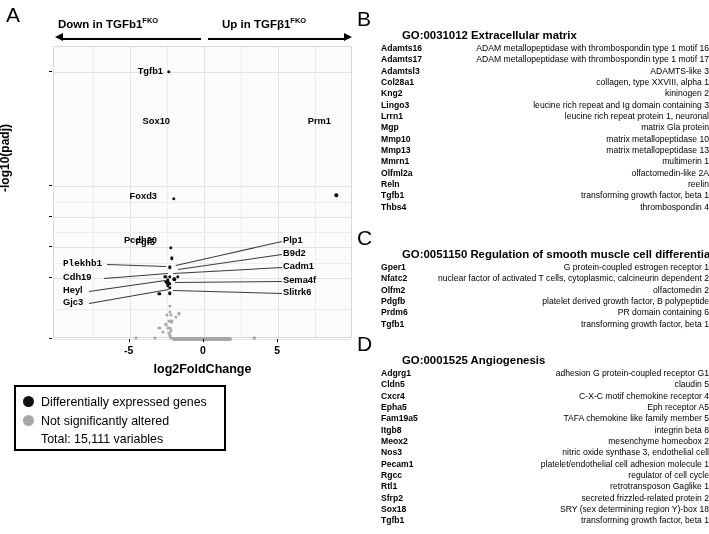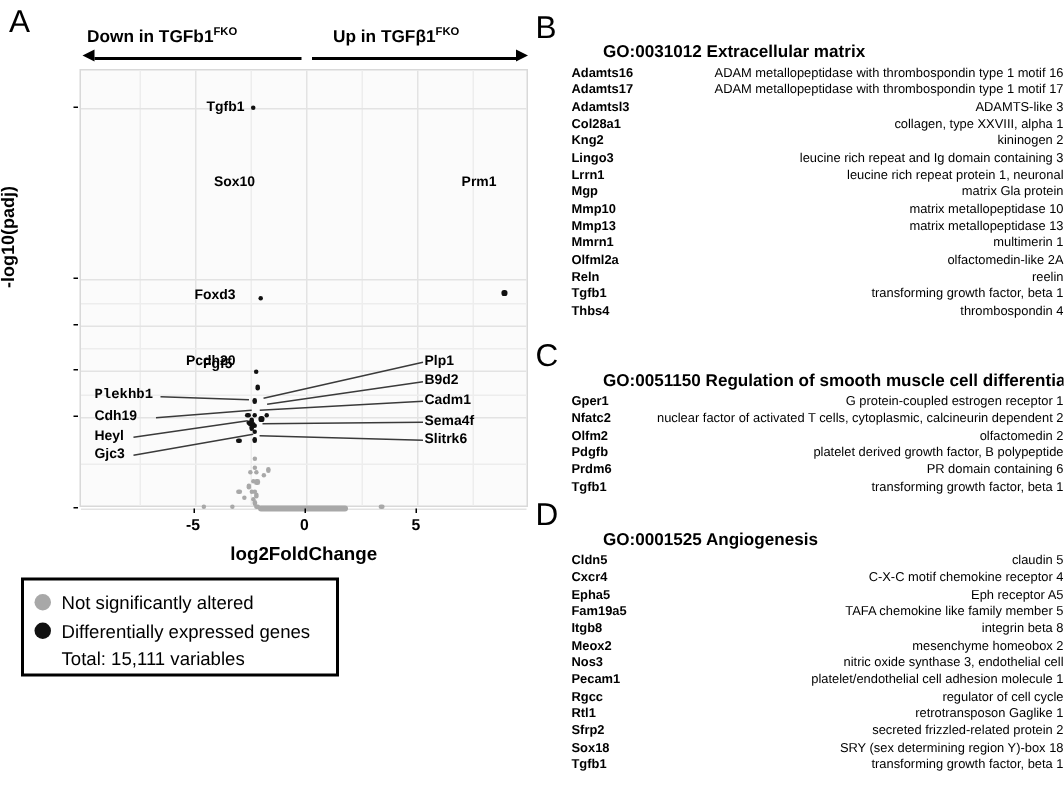--- a/index.html
+++ b/index.html
@@ -178,26 +178,26 @@
       <div class="xtick-mark" style="left: 128.75px; top: 339px;"></div>
       <div class="xtick-label" style="left: 203px; top: 344px;">0</div>
       <div class="xtick-mark" style="left: 203px; top: 339px;"></div>
       <div class="xtick-label" style="left: 277.25px; top: 344px;">5</div>
       <div class="xtick-mark" style="left: 277.25px; top: 339px;"></div>
     </div>
   <div id="xlab">log2FoldChange</div>
 
   <div id="legendBox">
     <div class="leg-row">
+      <span class="leg-dot black"></span>
+      <span>Differentially expressed genes</span>
+    </div>
+    <div class="leg-row">
       <span class="leg-dot grey"></span>
       <span>Not significantly altered</span>
-    </div>
-    <div class="leg-row">
-      <span class="leg-dot black"></span>
-      <span>Differentially expressed genes</span>
     </div>
     <div class="leg-total">Total: 15,111 variables</div>
   </div>
 </div>
 
 <div class="go-panel" id="goB" style="top:8px;">
   <div class="panel-letter" style="position:relative;left:-24px;top:0;">B</div>
   <div class="go-title">GO:0031012 Extracellular matrix</div>
   <div class="go-list">
       <div class="go-row">
@@ -292,20 +292,24 @@
         <span class="go-desc">transforming growth factor, beta 1</span>
       </div>
     </div>
 </div>
 
 <div class="go-panel" id="goD" style="top:333px;">
   <div class="panel-letter" style="position:relative;left:-24px;top:0;">D</div>
   <div class="go-title">GO:0001525 Angiogenesis</div>
   <div class="go-list">
       <div class="go-row">
+        <span class="go-sym">Adgrg1</span>
+        <span class="go-desc">adhesion G protein-coupled receptor G1</span>
+      </div>
+      <div class="go-row">
         <span class="go-sym">Cldn5</span>
         <span class="go-desc">claudin 5</span>
       </div>
       <div class="go-row">
         <span class="go-sym">Cxcr4</span>
         <span class="go-desc">C-X-C motif chemokine receptor 4</span>
       </div>
       <div class="go-row">
         <span class="go-sym">Epha5</span>
         <span class="go-desc">Eph receptor A5</span>

